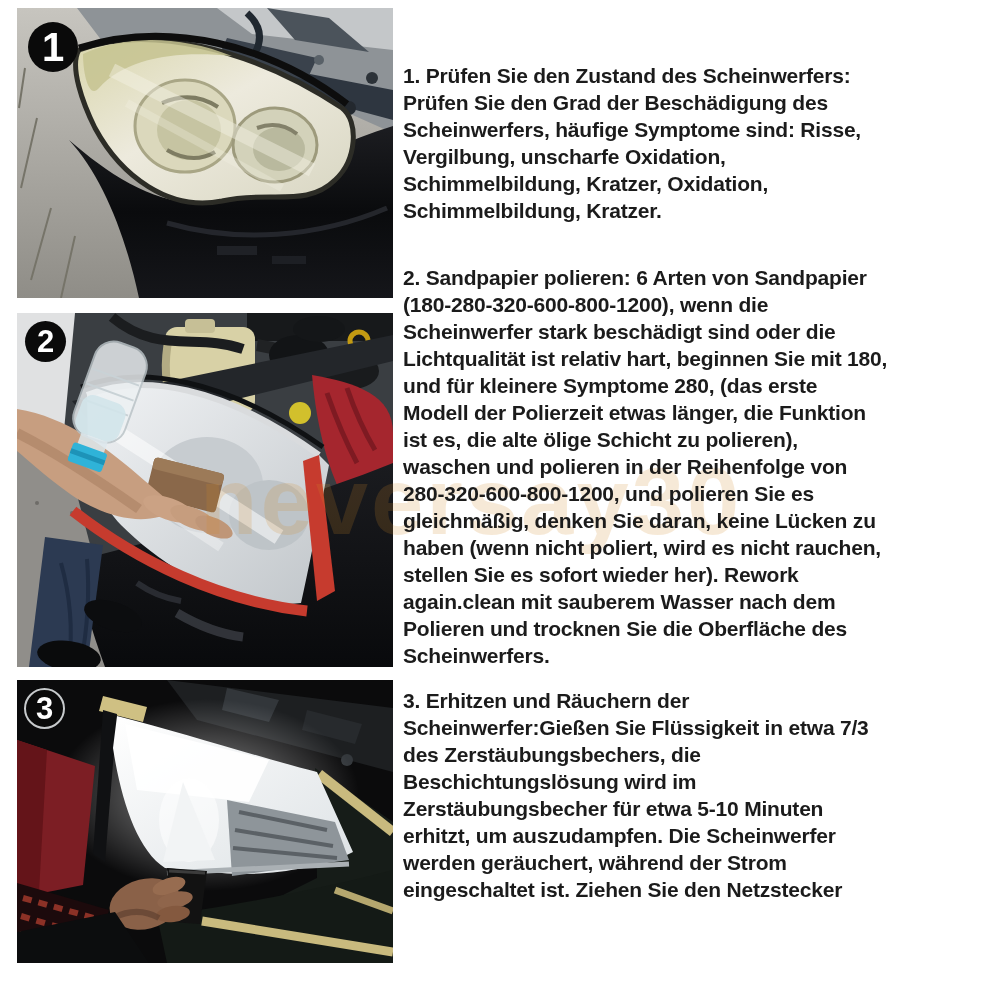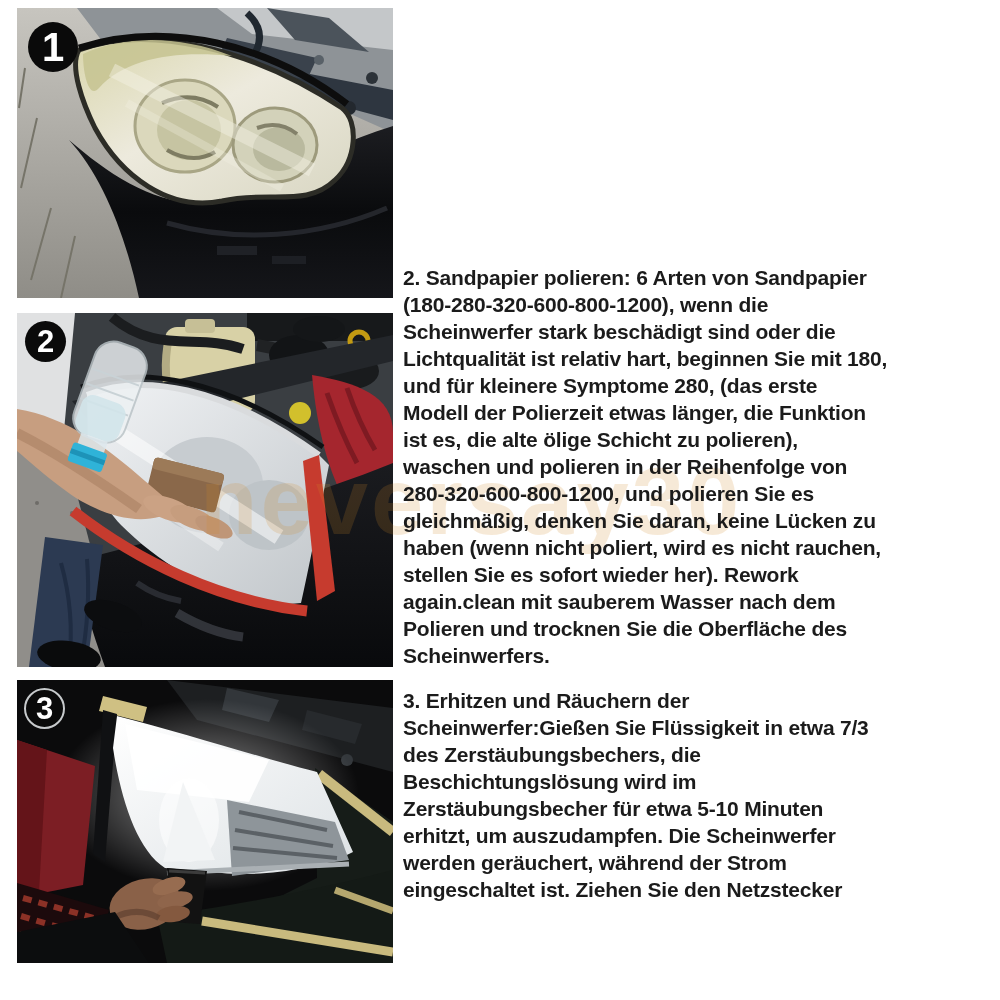--- a/index.html
+++ b/index.html
@@ -222,20 +222,26 @@
       <polygon points="0,252 98,232 132,283 0,283" fill="#0c0d0e"></polygon>
     </svg>
   </div>
 
   <div class="badge" id="badge1">1</div>
   <div class="badge" id="badge2">2</div>
   <div class="badge" id="badge3">3</div>
 
   <div class="watermark">neversay30</div>
 
+  <div class="step-text" id="text1">1. Prüfen Sie den Zustand des Scheinwerfers:
+Prüfen Sie den Grad der Beschädigung des
+Scheinwerfers, häufige Symptome sind: Risse,
+Vergilbung, unscharfe Oxidation,
+Schimmelbildung, Kratzer, Oxidation,
+Schimmelbildung, Kratzer.</div>
   <div class="step-text" id="text2">2. Sandpapier polieren: 6 Arten von Sandpapier
 (180-280-320-600-800-1200), wenn die
 Scheinwerfer stark beschädigt sind oder die
 Lichtqualität ist relativ hart, beginnen Sie mit 180,
 und für kleinere Symptome 280, (das erste
 Modell der Polierzeit etwas länger, die Funktion
 ist es, die alte ölige Schicht zu polieren),
 waschen und polieren in der Reihenfolge von
 280-320-600-800-1200, und polieren Sie es
 gleichmäßig, denken Sie daran, keine Lücken zu

